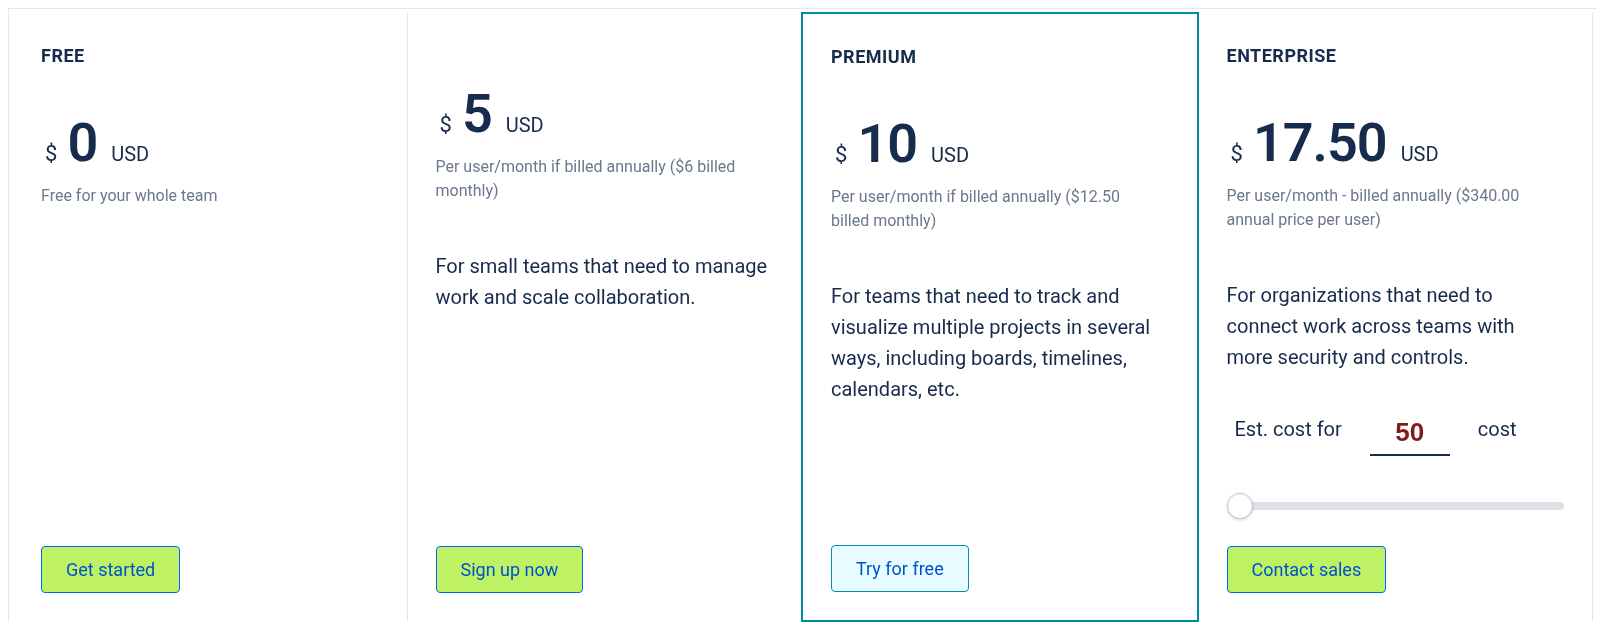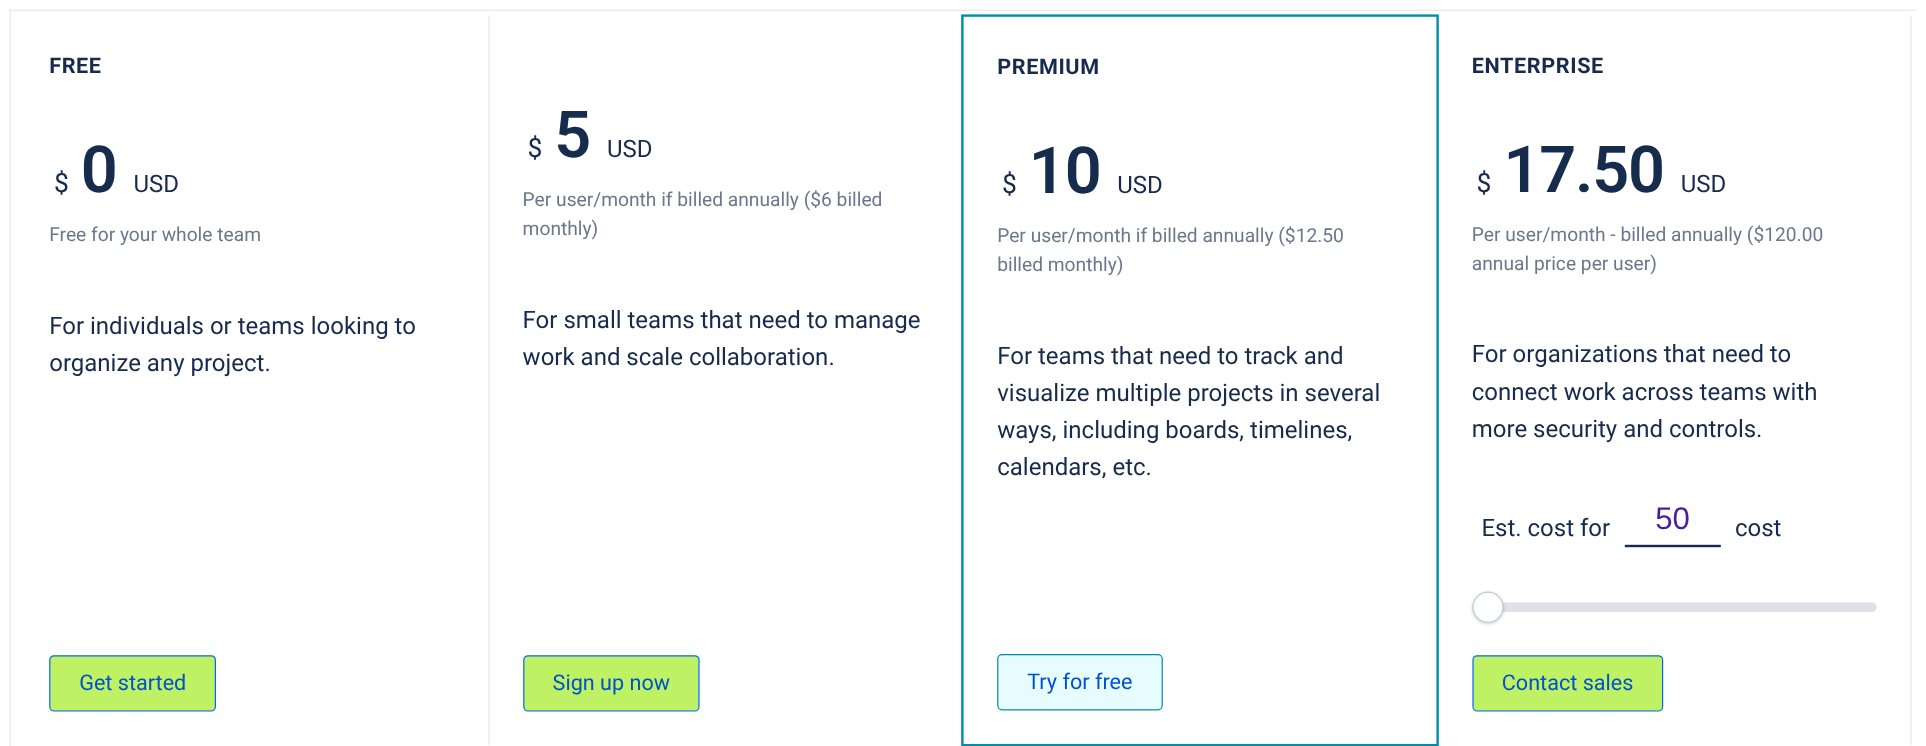--- a/index.html
+++ b/index.html
@@ -8,44 +8,43 @@
 .plan-card { flex: 1; padding: 28px 24px 24px 24px; border-right: 1px solid #e5e7eb; display: flex; flex-direction: column; position: relative; min-height: 590px; }
 .plan-card.highlight { border: 2px solid #008da6; margin: -1px 0 -1px -1px; z-index: 2; }
 .plan-name { font-size: 18px; font-weight: 700; letter-spacing: .5px; color: #172b4d; }
 .price-line { margin-top: 38px; color: #172b4d; display: flex; align-items: baseline; gap: 2px; }
 .price-currency { font-size: 22px; font-weight: 400; }
 .price-amount { font-size: 54px; font-weight: 600; line-height: 1; letter-spacing: -1px; }
 .price-unit { font-size: 20px; font-weight: 400; margin-left: 4px; }
 .price-sub { margin-top: 2px; font-size: 16px; color: #6b778c; line-height: 1.5; max-width: 320px; }
 .plan-desc { margin-top: 40px; font-size: 20px; color: #172b4d; line-height: 1.55; max-width: 340px; }
 .cost-estimator { margin-top: 28px; }
-.est-line { font-size: 20px; color: #172b4d; display: flex; align-items: flex-end; gap: 8px; }
+.est-line { font-size: 20px; color: #172b4d; display: flex; gap: 24px; }
 .est-input-wrap { display: inline-block; border-bottom: 2px solid #172b4d; min-width: 80px; text-align: center; padding: 0 4px 2px 4px; }
-.est-input { border: none; outline: none; font-size: 26px; font-weight: 400; text-align: center; width: 68px; color: #4c1d95; background: transparent; }
+.est-input { border: none; outline: none; font-size: 26px; font-weight: 700; text-align: center; width: 68px; color: #7f1d1d; background: transparent; }
 .slider-wrap { margin-top: 34px; position: relative; height: 24px; }
 .slider-track { position: absolute; left: 8px; right: 0; top: 50%; height: 8px; background: #dfe1e6; border-radius: 4px; transform: translateY(-50%); }
 .slider-thumb { position: absolute; left: 0; top: 50%; width: 26px; height: 26px; background: #fff; border: 1px solid #c1c7d0; border-radius: 50%; transform: translateY(-50%); box-shadow: 0 1px 3px rgba(9,30,66,.2); cursor: pointer; }
 .card-bottom { margin-top: auto; padding-top: 24px; }
 .cta-button { display: inline-block; padding: 12px 24px; font-size: 18px; color: #0052cc; background: #bef264; border: 1px solid #0065ff; border-radius: 4px; cursor: pointer; font-family: inherit; }
 .cta-button.highlight-btn { background: #e6fcff; border-color: #008da6; color: #0052cc; }
 </style>
 </head>
 <body>
 
 <div class="pricing-table">
 
   <div class="plan-card">
     <div class="plan-name">FREE</div>
     <div class="price-line">
       <span class="price-currency">$</span>
       <span class="price-amount">0</span>
       <span class="price-unit">USD</span>
     </div>
     <div class="price-sub">Free for your whole team</div>
-    <div class="plan-desc">For individuals or teams looking to organize any project.</div>
     <div class="card-bottom">
       <button class="cta-button">Get started</button>
     </div>
   </div>
 
   <div class="plan-card">
     <div class="price-line">
       <span class="price-currency">$</span>
       <span class="price-amount">5</span>
       <span class="price-unit">USD</span>
@@ -71,21 +70,21 @@
     </div>
   </div>
 
   <div class="plan-card">
     <div class="plan-name">ENTERPRISE</div>
     <div class="price-line">
       <span class="price-currency">$</span>
       <span class="price-amount">17.50</span>
       <span class="price-unit">USD</span>
     </div>
-    <div class="price-sub">Per user/month - billed annually ($120.00 annual price per user)</div>
+    <div class="price-sub">Per user/month - billed annually ($340.00 annual price per user)</div>
     <div class="plan-desc">For organizations that need to connect work across teams with more security and controls.</div>
 
     <div class="cost-estimator">
       <div class="est-line">
         <span>Est. cost for</span>
         <span class="est-input-wrap">
           <input class="est-input" type="text" value="50" style="">
         </span>
         <span>cost</span>
       </div>

